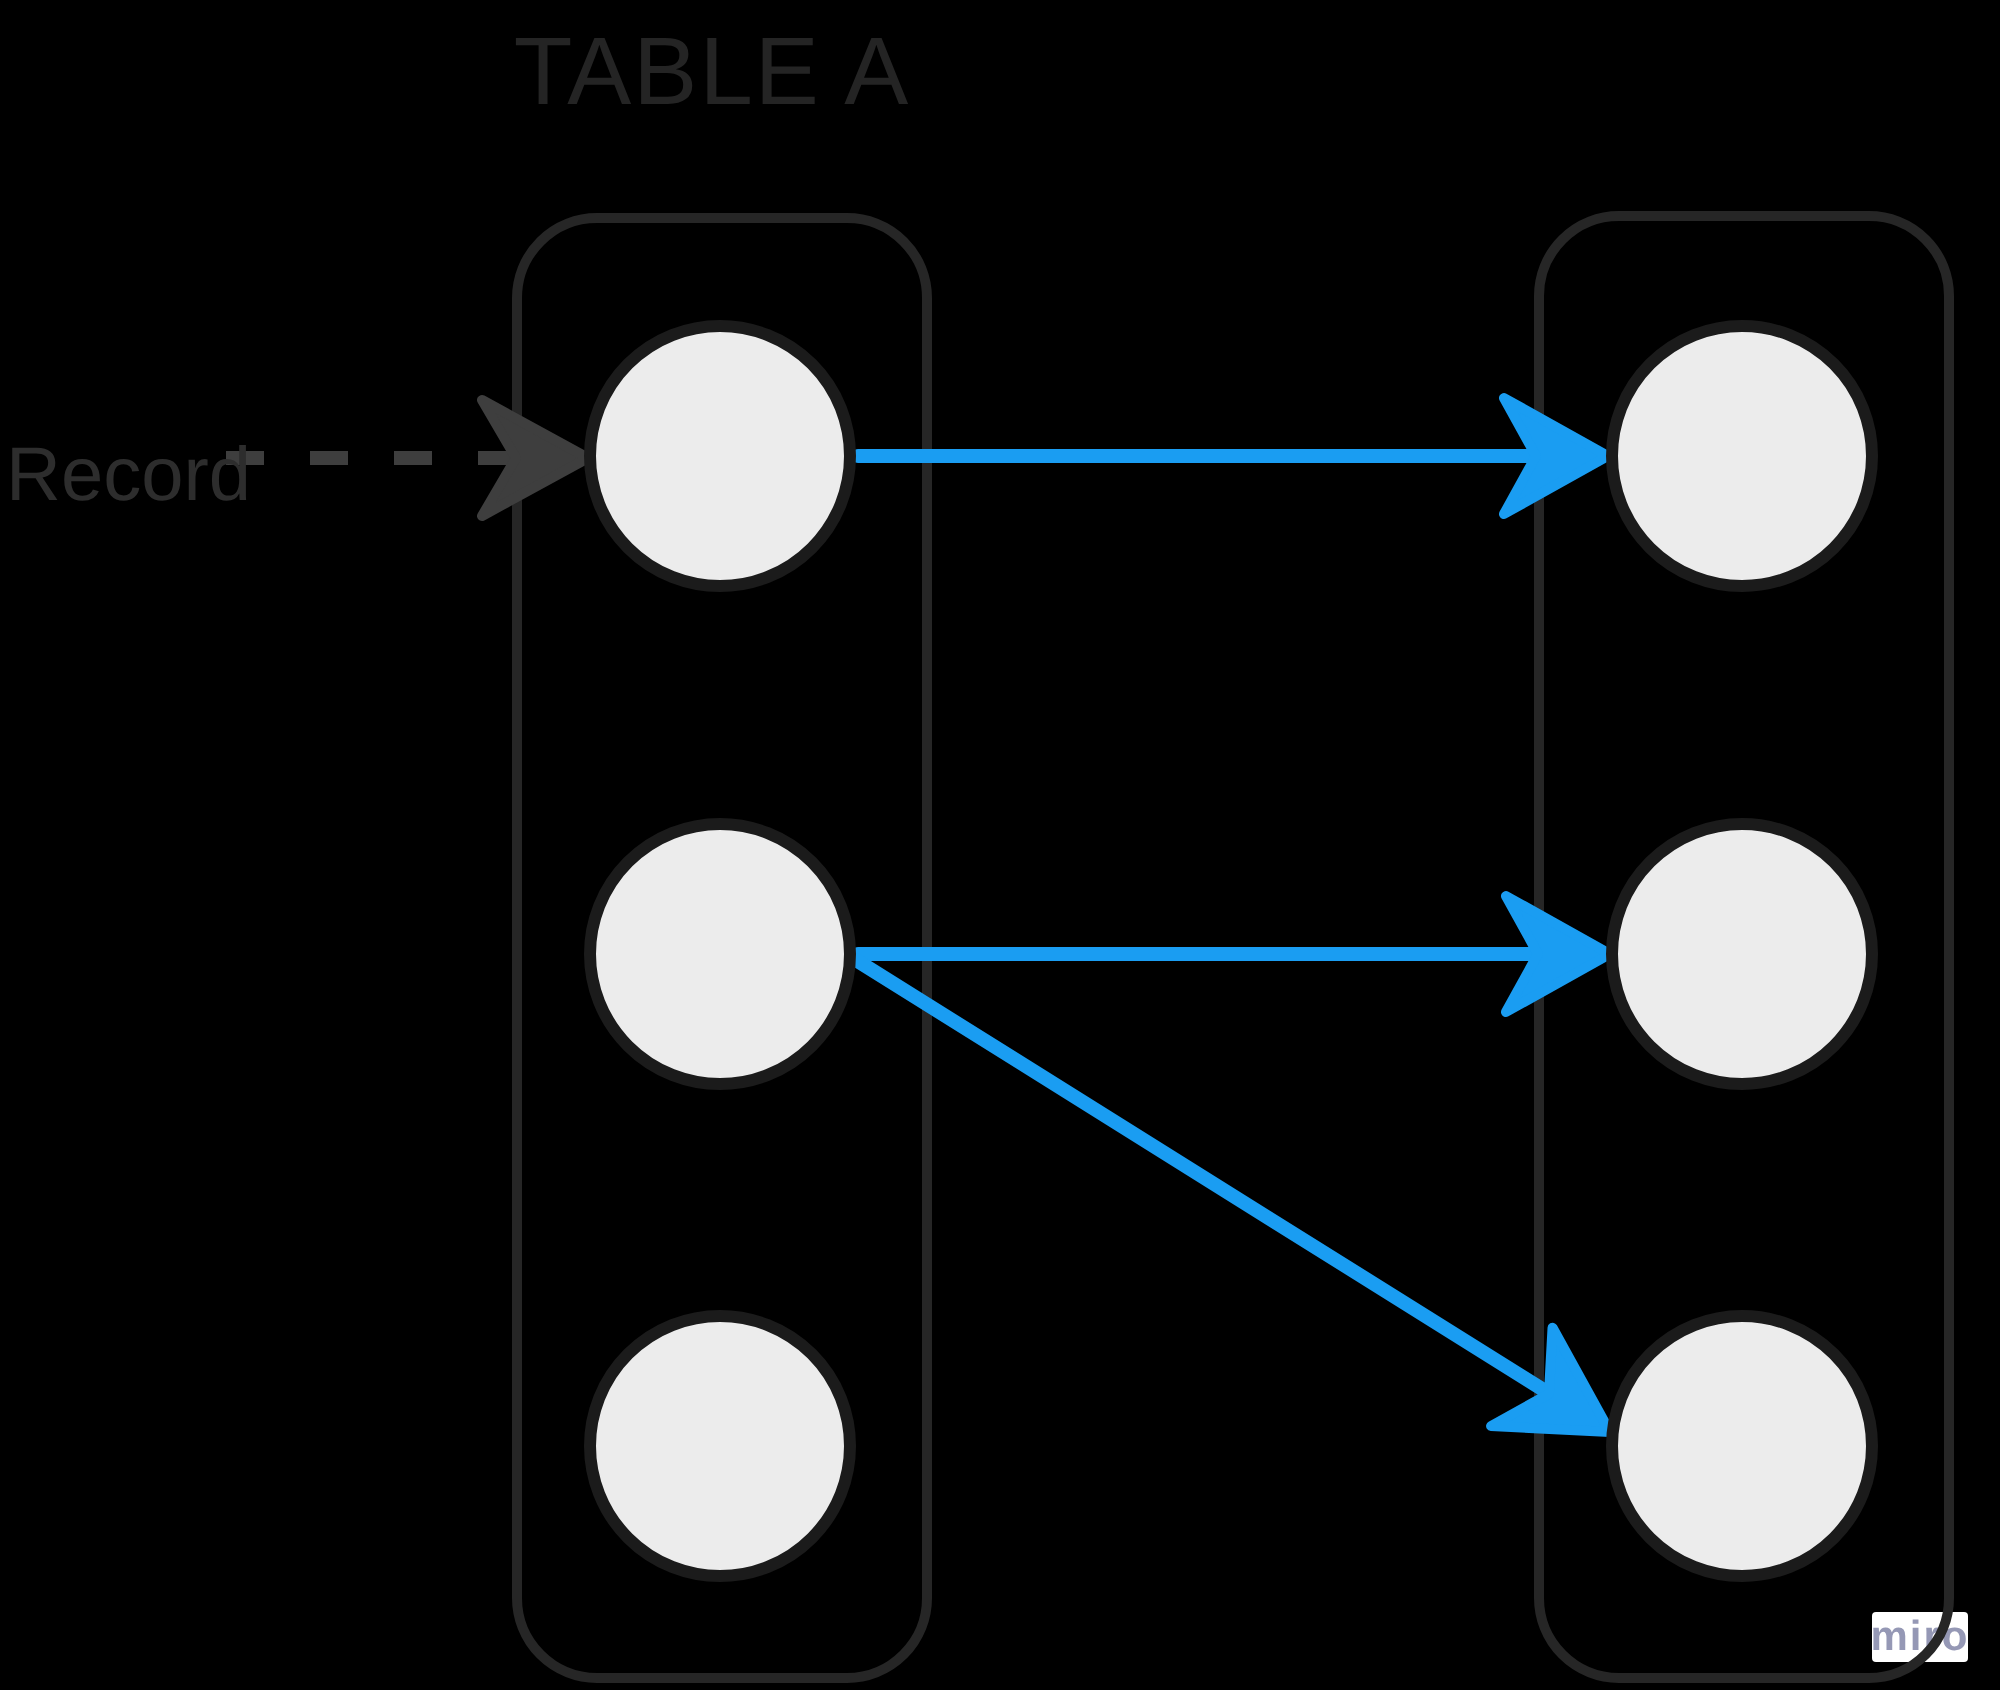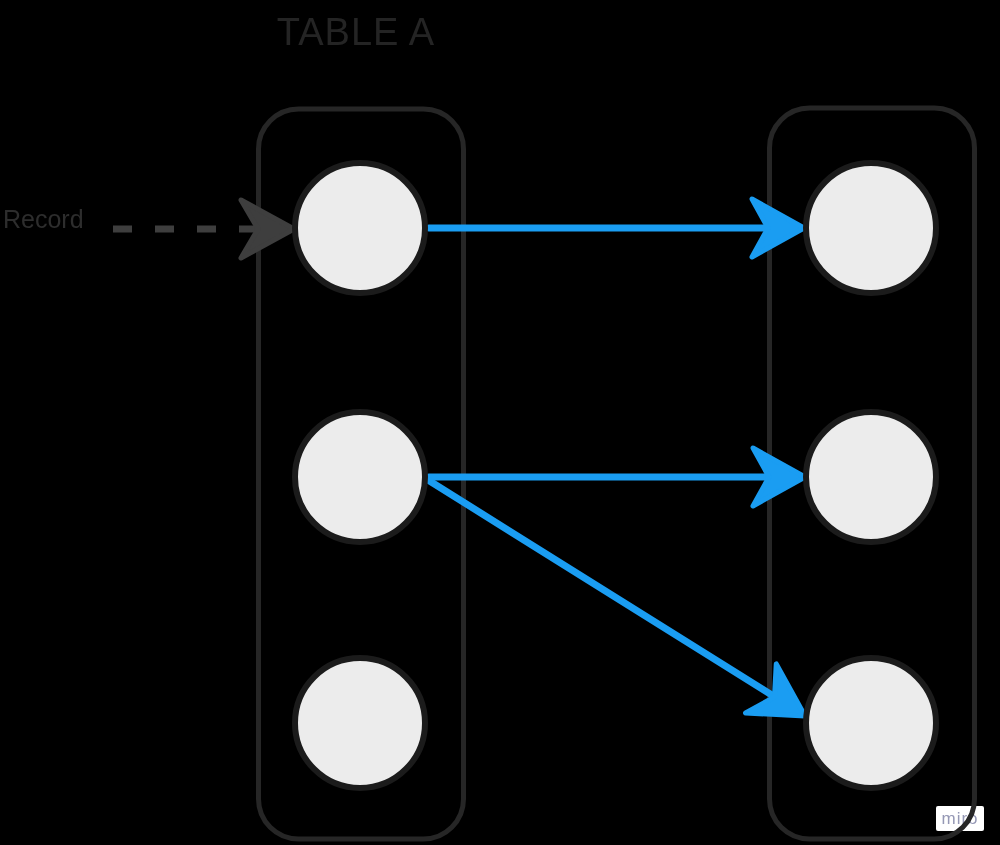--- a/index.html
+++ b/index.html
@@ -24,50 +24,50 @@
     height: 25px;
     background: var(--watermark-bg, #ffffff);
     border-radius: 2px;
     display: flex;
     align-items: center;
     justify-content: center;
     z-index: 1;
   }
   .watermark span {
     color: var(--watermark-text, #9598b5);
-    font-size: 17px;
-    font-weight: 400;
+    font-size: 21px;
+    font-weight: 700;
     letter-spacing: 1px;
     line-height: 1;
   }
   svg.diagram {
     position: absolute;
     left: 0;
     top: 0;
     z-index: 2;
   }
   .table-title {
     position: absolute;
     top: 13px;
     transform: translateX(-50%);
     color: var(--ink, #242424);
-    font-size: 38px;
+    font-size: 48px;
     line-height: 1;
     letter-spacing: 1px;
     white-space: nowrap;
     z-index: 3;
   }
   .title-a { left: 356px; }
   .title-b { left: 866px; }
   .record-label {
     position: absolute;
     left: 3px;
-    top: 207px;
+    top: 219px;
     color: var(--label, #2d2d2d);
-    font-size: 25px;
+    font-size: 38px;
     line-height: 1;
     white-space: nowrap;
     z-index: 3;
   }
   
   .table-frame {
     fill: none;
     stroke: var(--frame, #262626);
     stroke-width: 5;
   }

